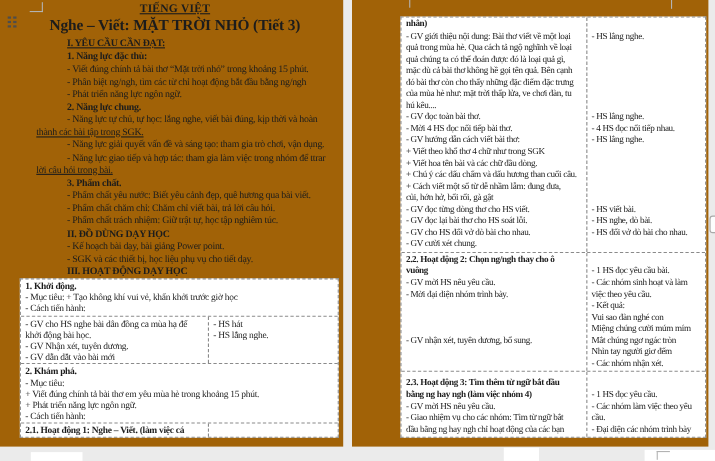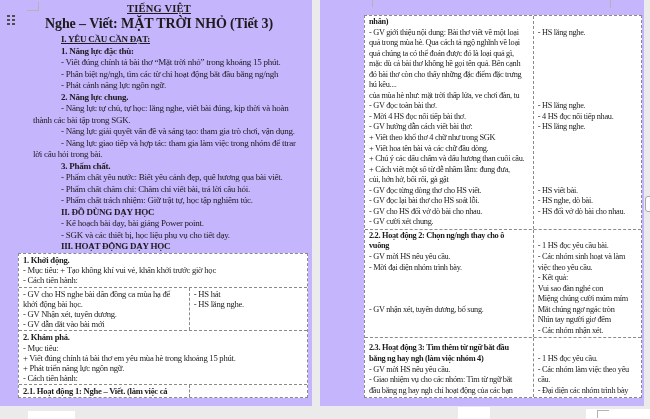--- a/index.html
+++ b/index.html
@@ -2,42 +2,42 @@
 <html><head>
 <meta charset="utf-8">
 <style>
   html,body{margin:0;padding:0;}
   body{
     width:650px;height:419px;overflow:hidden;position:relative;
     background:#ebebeb;
     font-family:"Liberation Serif","DejaVu Serif",serif;
     color:#1c1c1c;
   }
-  .page{position:absolute;top:0;background:#c4b5fd;}
+  .page{position:absolute;top:0;background:#a16207;}
   #page1{left:0;width:312px;height:406px;}
   #page2{left:320px;width:324px;height:406px;}
 
   
   .handle{position:absolute;left:7px;top:15px;width:8px;height:12px;
     display:grid;grid-template-columns:3px 3px;grid-auto-rows:2px;gap:2px 2px;}
   .handle span{background:#4d4d4d;width:3px;height:2px;display:block;}
 
   
   .mark{position:absolute;background:#b3b3b3;}
 
   
   .titleblock{position:absolute;left:10px;top:3px;width:298px;text-align:center;}
   .doctitle{font-weight:bold;font-size:10.5px;text-decoration:underline;letter-spacing:.2px;}
   .docsubtitle{font-weight:bold;font-size:14px;margin-top:2px;letter-spacing:-0.1px;}
 
   
   .intro{position:absolute;left:10px;top:34px;width:300px;font-size:9px;letter-spacing:-0.25px;margin-left:23px;}
   .iline{height:11.5px;line-height:11.5px;white-space:nowrap;}
   .iline.body,.iline.h1u,.iline.h2{padding-left:28px;}
-  .iline.cont{padding-left:0;}
+  .iline.cont{padding-left:0;text-decoration:underline;}
   .iline.h1u{font-weight:bold;text-decoration:underline;}
   .iline.h2{font-weight:bold;}
 
   
   .ttable{position:absolute;border:1px solid transparent;outline:1px dashed #8a8a8a;outline-offset:-1px;box-sizing:border-box;background:#fff;}
   #t1{left:18px;top:253px;width:290px;--lh:10.2px;font-size:8.6px;letter-spacing:-0.25px;}
   #t2{left:44px;top:15px;width:278px;--lh:10.55px;font-size:8.3px;letter-spacing:-0.3px;}
   .trow{display:flex;border-top:1px dashed #8a8a8a;box-sizing:border-box;}
   .trow:first-child{border-top:none;}
   .tcell{box-sizing:border-box;overflow:hidden;padding:1px 3px 1px 4px;}
@@ -81,21 +81,21 @@
   <div class="titleblock">
     <div class="doctitle">TIẾNG VIỆT</div>
     <div class="docsubtitle">Nghe – Viết: MẶT TRỜI NHỎ (Tiết 3)</div>
   </div>
 
   <div class="intro">
       <div class="iline h1u">I. YÊU CẦU CẦN ĐẠT:</div>
       <div class="iline h2">1. Năng lực đặc thù:</div>
       <div class="iline body">- Viết đúng chính tả bài thơ “Mặt trời nhỏ” trong khoảng 15 phút.</div>
       <div class="iline body">- Phân biệt ng/ngh, tìm các từ chỉ hoạt động bắt đầu bằng ng/ngh</div>
-      <div class="iline body">- Phát cảnh năng lực ngôn ngữ.</div>
+      <div class="iline body">- Phát triển năng lực ngôn ngữ.</div>
       <div class="iline h2">2. Năng lực chung.</div>
       <div class="iline body">- Năng lực tự chủ, tự học: lắng nghe, viết bài đúng, kịp thời và hoàn</div>
       <div class="iline cont">thành các bài tập trong SGK.</div>
       <div class="iline body">- Năng lực giải quyết vấn đề và sáng tạo: tham gia trò chơi, vận dụng.</div>
       <div class="iline body">- Năng lực giao tiếp và hợp tác: tham gia làm việc trong nhóm để ttrar</div>
       <div class="iline cont">lời câu hỏi trong bài.</div>
       <div class="iline h2">3. Phẩm chất.</div>
       <div class="iline body">- Phẩm chất yêu nước: Biết yêu cảnh đẹp, quê hương qua bài viết.</div>
       <div class="iline body">- Phẩm chất chăm chỉ: Chăm chỉ viết bài, trả lời câu hỏi.</div>
       <div class="iline body">- Phẩm chất trách nhiệm: Giữ trật tự, học tập nghiêm túc.</div>
@@ -151,22 +151,22 @@
 
   <div class="ttable" id="t2">
       <div class="trow">
         <div class="tcell cl">
           <div class="cline b">nhân)</div>
           <div class="cline">- GV giới thiệu nội dung: Bài thơ viết về một loại</div>
           <div class="cline">quả trong mùa hè. Qua cách tả ngộ nghĩnh về loại</div>
           <div class="cline">quả chúng ta có thể đoán được đó là loại quả gì,</div>
           <div class="cline">mặc dù cả bài thơ không hề gọi tên quả. Bên cạnh</div>
           <div class="cline">đó bài thơ còn cho thấy những đặc điểm đặc trưng</div>
+          <div class="cline">của mùa hè như: mặt trời thấp lửa, ve chơi đàn, tu</div>
           <div class="cline">hú kêu....</div>
-          <div class="cline">của mùa hè như: mặt trời thấp lửa, ve chơi đàn, tu</div>
           <div class="cline">- GV đọc toàn bài thơ.</div>
           <div class="cline">- Mời 4 HS đọc nối tiếp bài thơ.</div>
           <div class="cline">- GV hướng dẫn cách viết bài thơ:</div>
           <div class="cline">+ Viết theo khổ thơ 4 chữ như trong SGK</div>
           <div class="cline">+ Viết hoa tên bài và các chữ đầu dòng.</div>
           <div class="cline">+ Chú ý các dấu chấm và dấu hương than cuối câu.</div>
           <div class="cline">+ Cách viết một số từ dễ nhầm lẫm: đung đưa,</div>
           <div class="cline">củi, hớn hở, bối rối, gà gật</div>
           <div class="cline">- GV đọc từng dòng thơ cho HS viết.</div>
           <div class="cline">- GV đọc lại bài thơ cho HS soát lỗi.</div>

